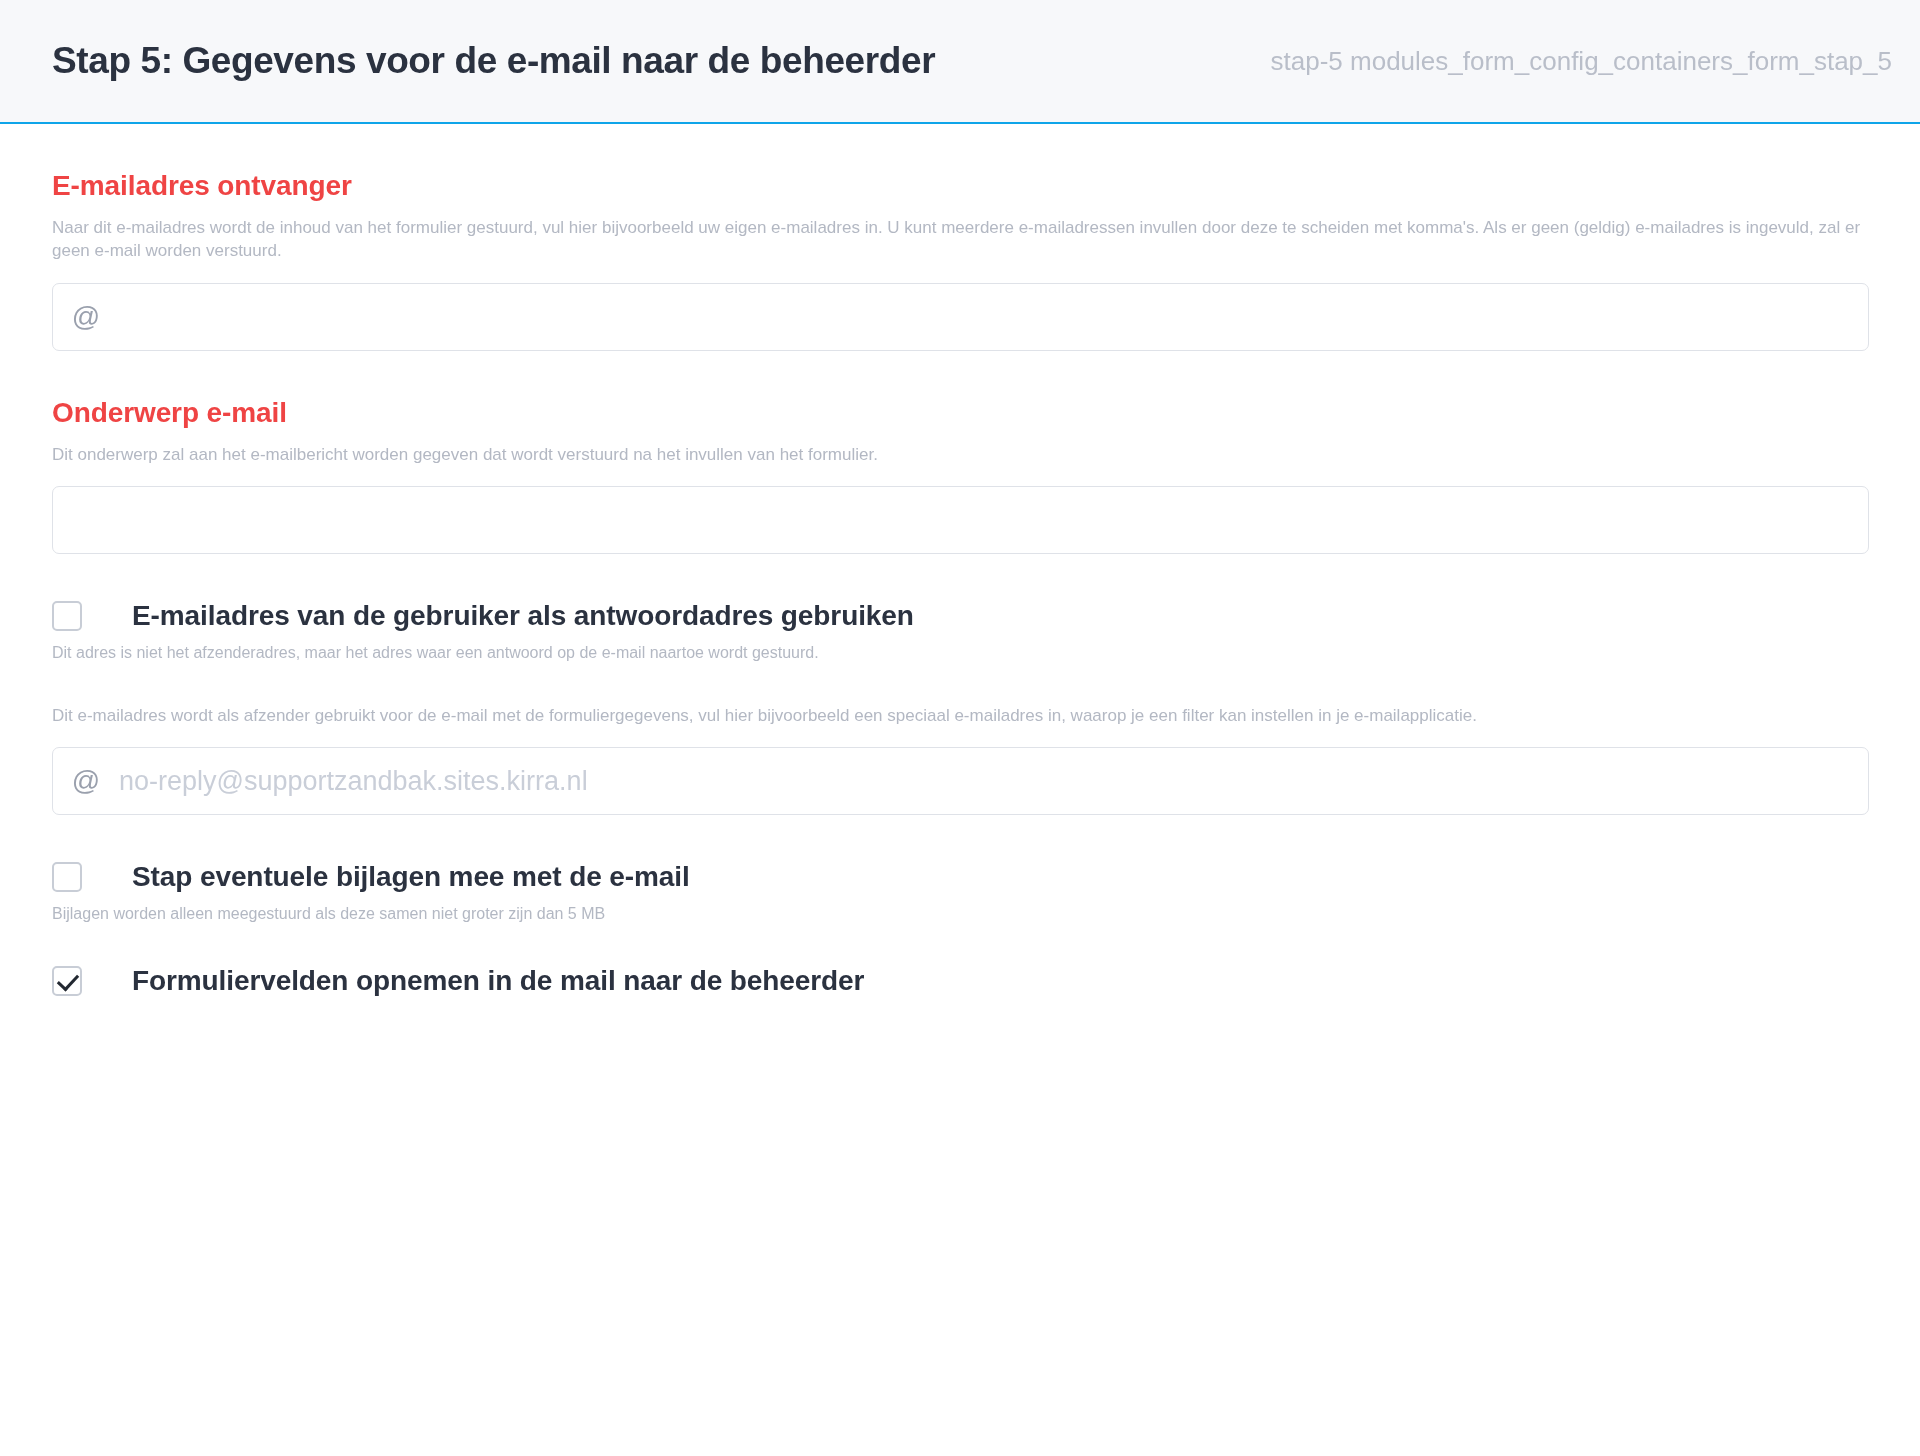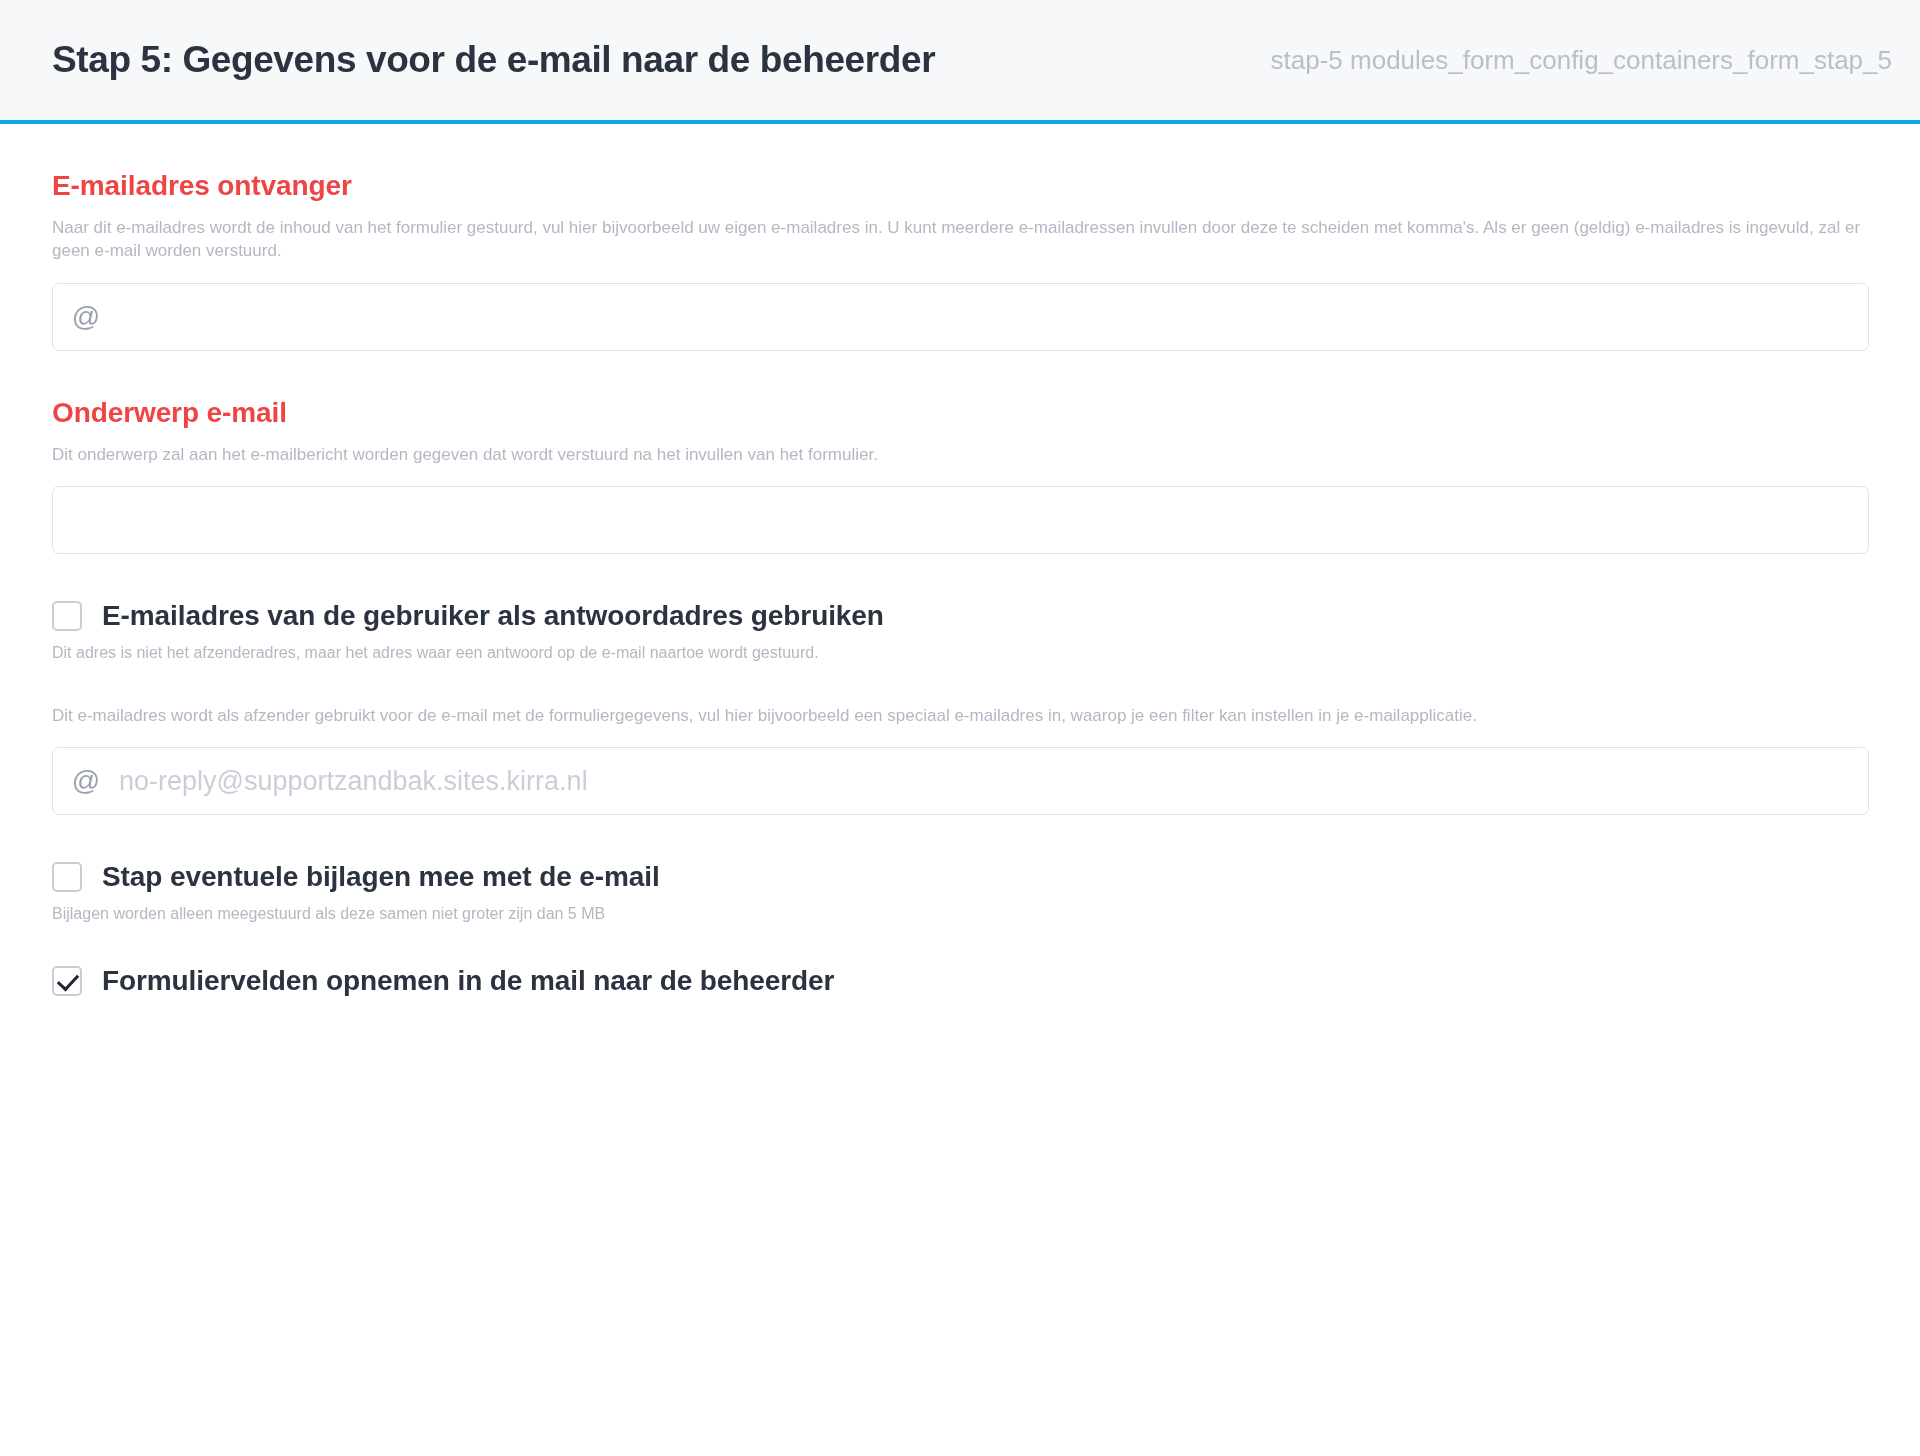--- a/index.html
+++ b/index.html
@@ -22,21 +22,21 @@
     height: 1456px;
     box-sizing: border-box;
   }
 
   
   .step-header {
     box-sizing: border-box;
     width: 100%;
     height: 124px;
     background: #f7f8fa;
-    border-bottom: 4px solid #0ea5e9;
+    border-bottom: 2px solid #0ea5e9;
     display: flex;
     align-items: center;
     justify-content: space-between;
     padding: 0 16px 0 52px;
   }
   .step-title {
     font-size: 37px;
     font-weight: 700;
     letter-spacing: -0.4px;
     color: #2b3240;
@@ -141,20 +141,21 @@
     height: 17px;
     border: solid #222831;
     border-width: 0 3.5px 3.5px 0;
     transform: rotate(43deg);
   }
   .check-label {
     font-size: 28px;
     font-weight: 700;
     color: #2b3240;
     letter-spacing: -0.1px;
+    margin-left: 30px;
   }
   .check-help {
     font-size: 16px;
     color: #b3b8c3;
     margin: 4px 0 40px 0;
     line-height: 1.37;
   }
 </style>
 </head>
 <body>

